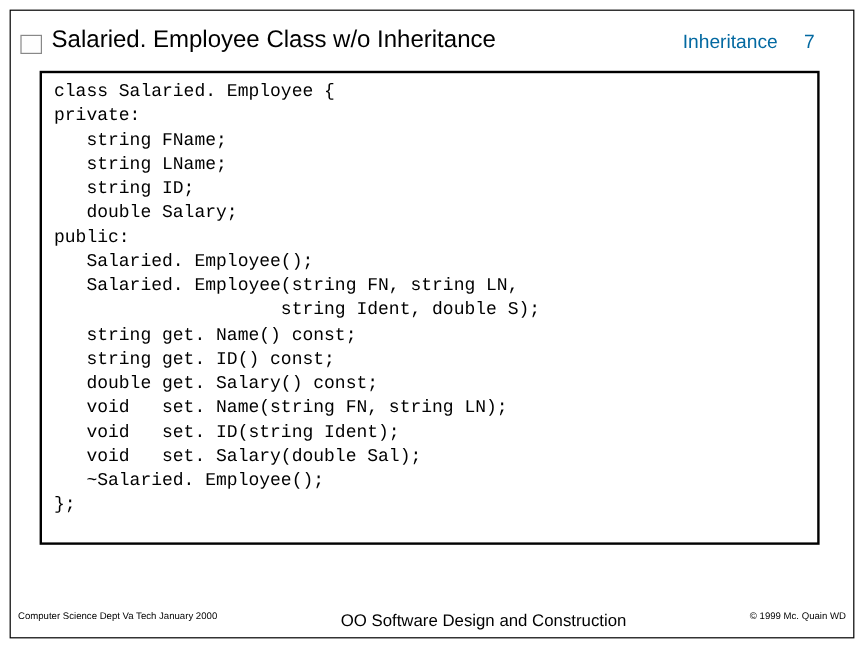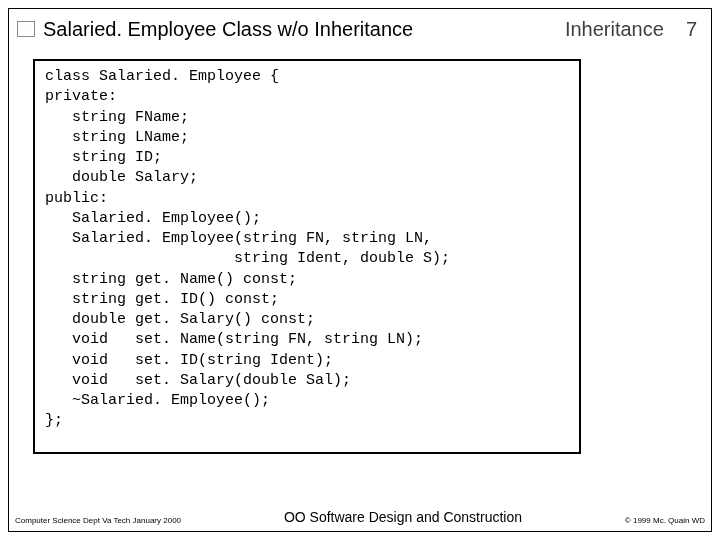--- a/index.html
+++ b/index.html
@@ -22,64 +22,64 @@
     box-sizing: border-box;
     background: #fff;
   }
   .header {
     position: absolute;
     top: 4px;
     left: 8px;
     right: 8px;
     height: 32px;
     display: flex;
-    align-items: center;
+    align-items: flex-end;
   }
   .bullet-icon {
     width: 16px;
     height: 14px;
     border: 1px solid #888;
     background: #fefefe;
     margin-right: 8px;
     flex: none;
   }
   .title {
     font-size: 20px;
     color: #000;
     flex: 1;
   }
   .hdr-right {
-    font-size: 20px;
-    color: #404040;
+    font-size: 16px;
+    color: #0369a1;
     display: flex;
     gap: 22px;
-    margin-right: 6px;
+    margin-right: 24px;
   }
   .code-box {
     position: absolute;
     top: 50px;
     left: 24px;
-    width: 548px;
+    width: 650px;
     border: 2px solid #000;
     padding: 6px 10px 20px 10px;
     box-sizing: border-box;
     font-family: "Courier New", monospace;
     font-size: 15px;
     line-height: 1.35;
     white-space: pre;
     color: #000;
   }
   .footer {
     position: absolute;
     bottom: 6px;
     left: 6px;
     right: 6px;
     display: flex;
     justify-content: space-between;
-    align-items: flex-end;
+    align-items: flex-start;
     font-size: 8px;
     color: #000;
   }
   .footer-center {
     font-size: 14px;
   }
 </style>
 </head>
 <body>
 

